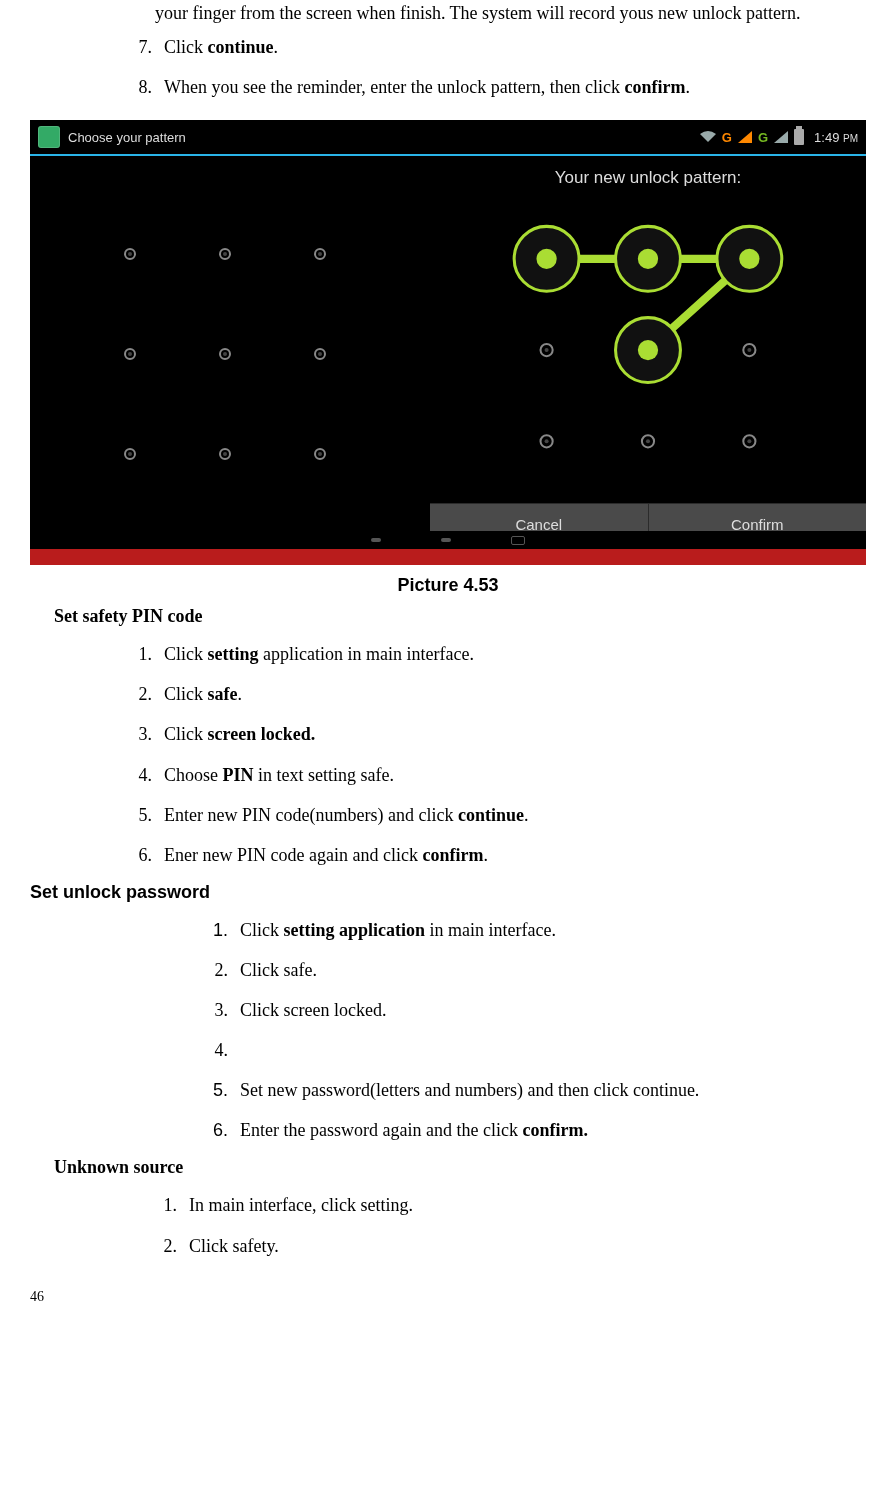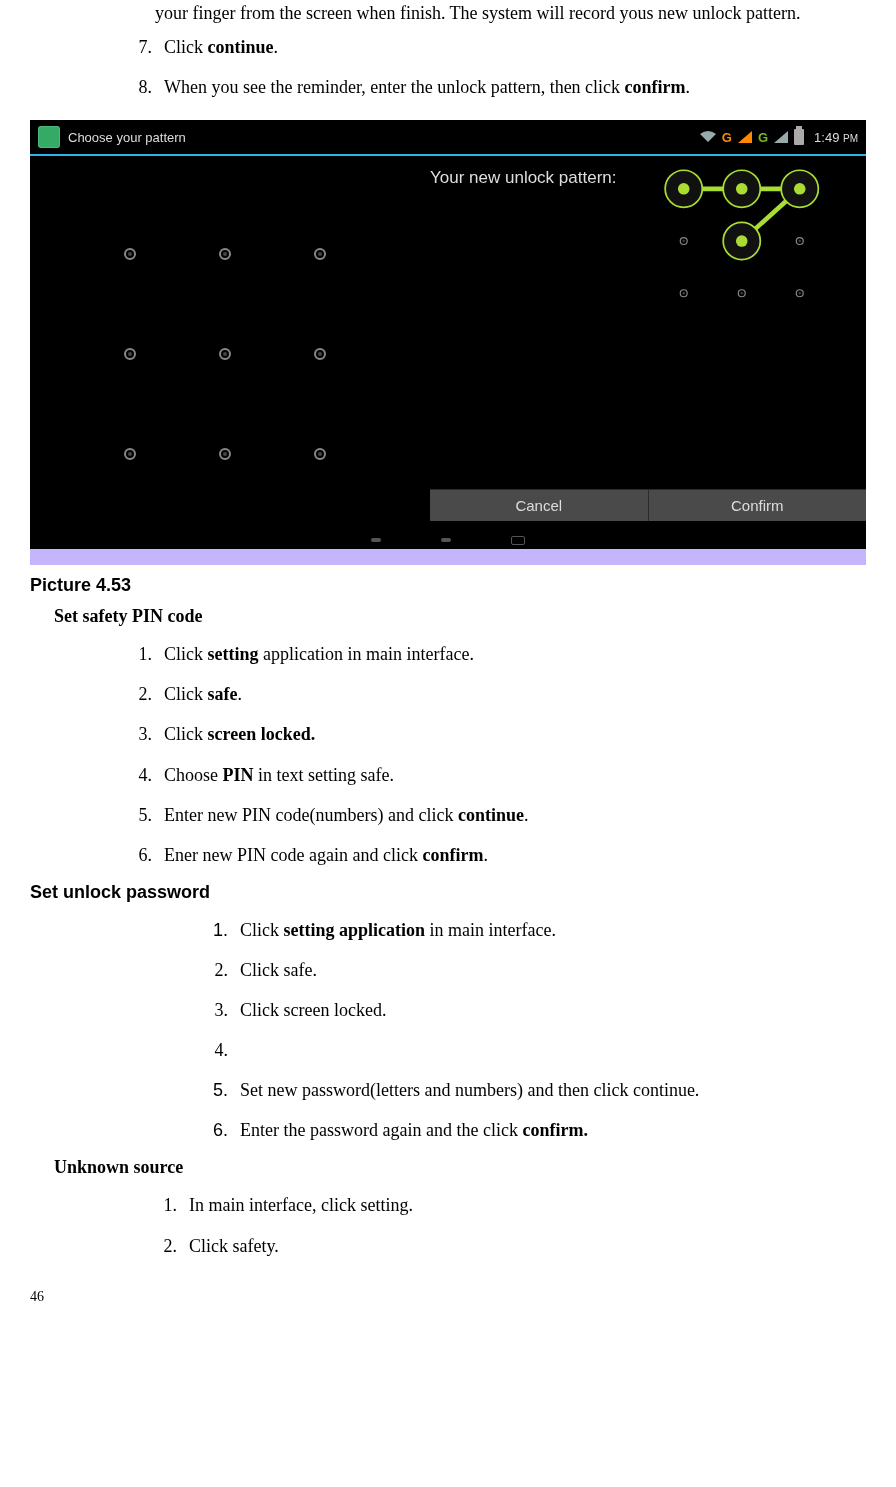--- a/index.html
+++ b/index.html
@@ -41,20 +41,21 @@
     line-height: 1.45;
   }
   ol.num-list2 li .num {
     min-width: 28px;
     text-align: right;
     padding-right: 12px;
   }
   .num-arial { font-family: Arial, sans-serif; }
   b { font-weight: bold; }
   .caption {
+    text-align: center;
     font-family: Arial, sans-serif;
     font-weight: bold;
     font-size: 18px;
     margin: 10px 0 10px 0;
   }
   .subhead {
     font-weight: bold;
     margin: 6px 0 14px 24px;
   }
   .subhead-arial {
@@ -64,21 +65,21 @@
   }
   .page-num {
     text-align: left;
     font-size: 14px;
     margin: 30px 0 10px 0;
   }
 
   
   .figure {
     margin: 20px 0 4px 0;
-    background: #c4b5fd;
+    background: #b91c1c;
     padding: 0;
     position: relative;
     height: 445px;
     overflow: hidden;
   }
   .statusbar {
     height: 34px;
     background: #000;
     display: flex;
     align-items: center;
@@ -108,39 +109,39 @@
     position: relative;
     height: 395px;
     background: #000;
   }
   .divider-top {
     position:absolute; left:0; right:0; top:0; height:2px; background:#2ab4e8;
   }
   .right-panel {
     position:absolute;
     left:400px; right:0; top:0; bottom:20px;
-    display:flex; flex-direction:row;
+    display:flex; flex-direction:column;
   }
   .panel-title {
     color:#ddd; font-family:sans-serif; font-size:17px;
     text-align:center; padding:14px 0 10px;
   }
   .pattern-area { flex:1; position:relative; }
   svg.pattern { position:absolute; inset:0; }
 
   .left-pattern {
     position:absolute;
     left:0; width:395px; top:0; bottom:20px;
   }
   svg.pattern-left { position:absolute; inset:0; }
 
   .btnbar {
     position:absolute;
-    left:400px; right:0; bottom:28px;
-    height:32px;
+    left:400px; right:0; bottom:4px;
+    height:42px;
     display:flex;
   }
   .btnbar .btn {
     flex:1;
     background:#4a4a4a;
     color:#ddd;
     font-family:sans-serif;
     font-size:15px;
     display:flex; align-items:center; justify-content:center;
     border-top:1px solid #2b2b2b;

